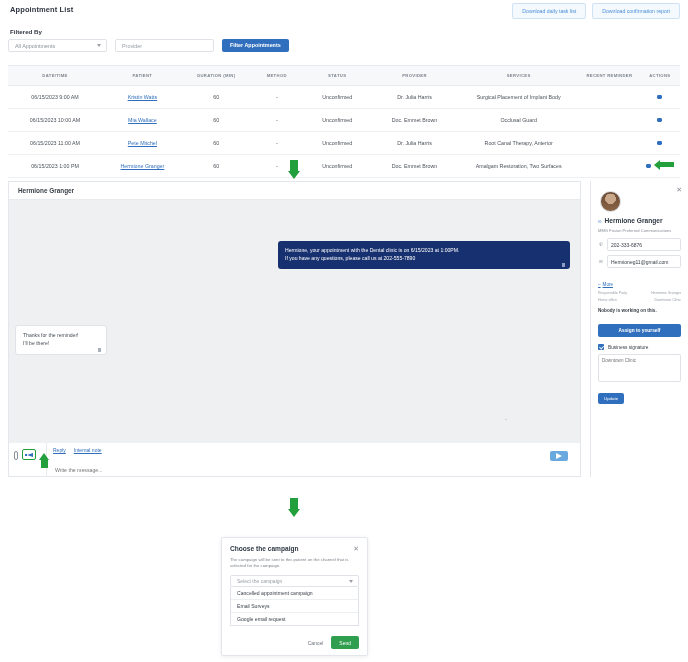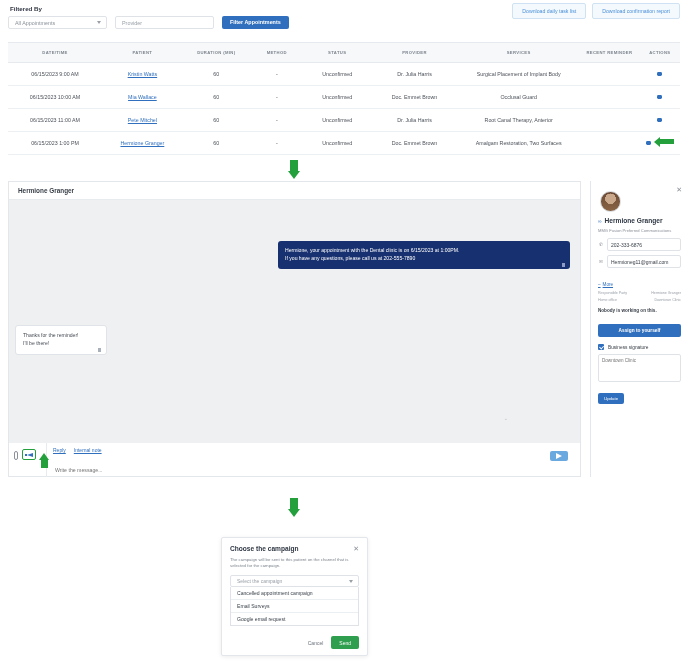--- a/index.html
+++ b/index.html
@@ -239,20 +239,21 @@
     background: #2f9e4f; color: #fff; border: none; border-radius: 2px;
     font-size: 5px; padding: 3.5px 8px; cursor: pointer; font-family: "Liberation Sans", sans-serif;
   }
 </style>
 </head>
 <body>
 
 <div class="page">
 
   <div class="sec-list">
+    <div class="page-title">Appointment List</div>
 
     <div class="dl-buttons">
       <div class="dl-btn">Download daily task list</div>
       <div class="dl-btn">Download confirmation report</div>
     </div>
 
     <div class="filter-label">Filtered By</div>
     <div class="filter-row">
       <div class="select-box">
         <span>All Appointments</span>

